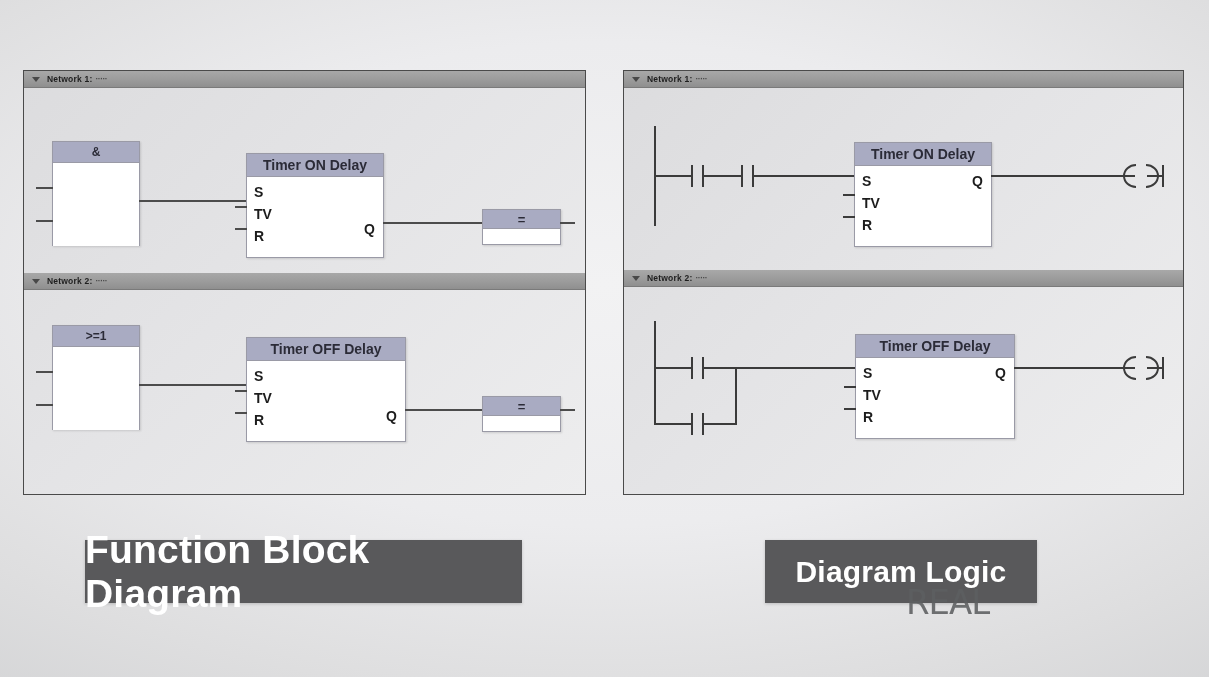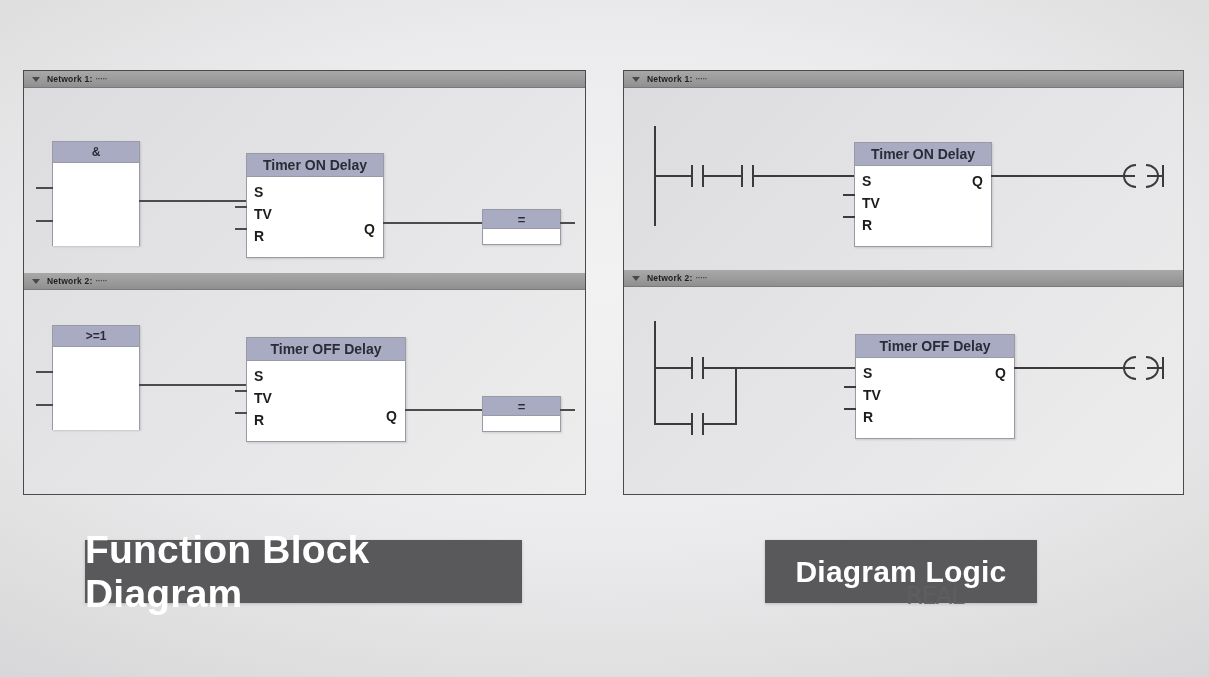--- a/index.html
+++ b/index.html
@@ -90,21 +90,21 @@
     display:flex;align-items:center;justify-content:center;
     color:#ffffff;font-weight:bold;letter-spacing:.2px;
     box-shadow:0 1px 3px rgba(0,0,0,.18);
   }
   #caption-fbd{left:85px;top:540px;width:437px;height:63px;font-size:39px;}
   #caption-lad{left:765px;top:540px;width:272px;height:63px;font-size:30px;}
 
   
   #watermark{
     position:absolute;left:906px;top:582px;
-    font-size:24px;font-weight:normal;letter-spacing:-1px;
+    font-size:34px;font-weight:normal;letter-spacing:-1px;
     font-family:"DejaVu Sans", sans-serif;
     display:flex;align-items:center;
     opacity:.88;
   }
   #watermark .wm-real{color:#5d5f61;}
   #watermark .wm-pars{color:#64a7bd;}
 </style>
 </head>
 <body>
 

